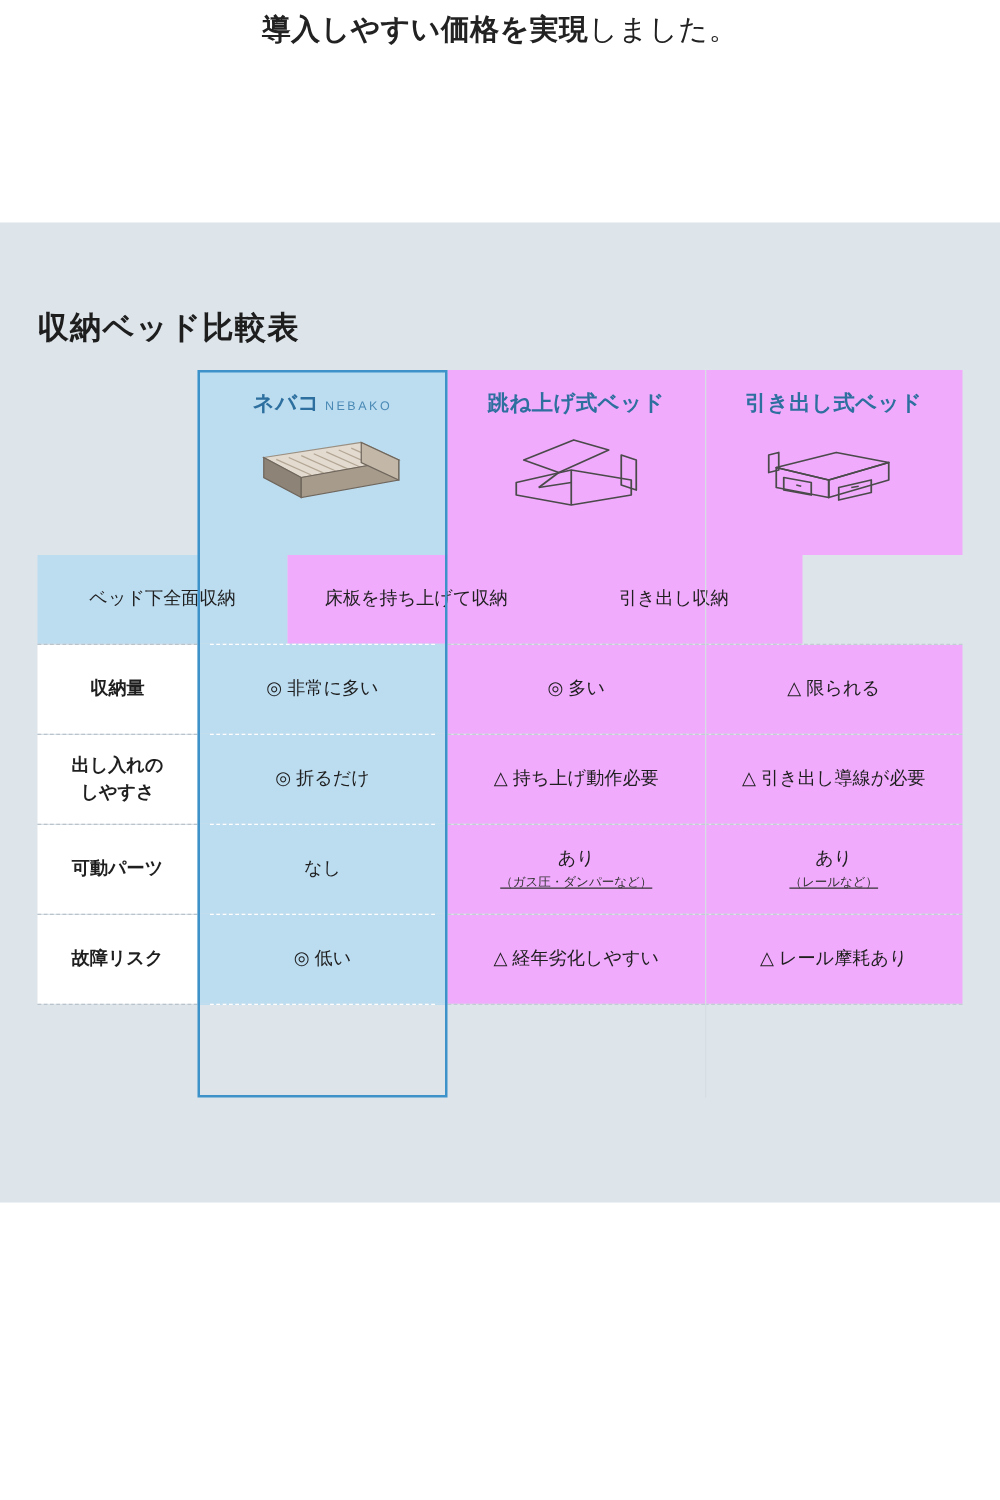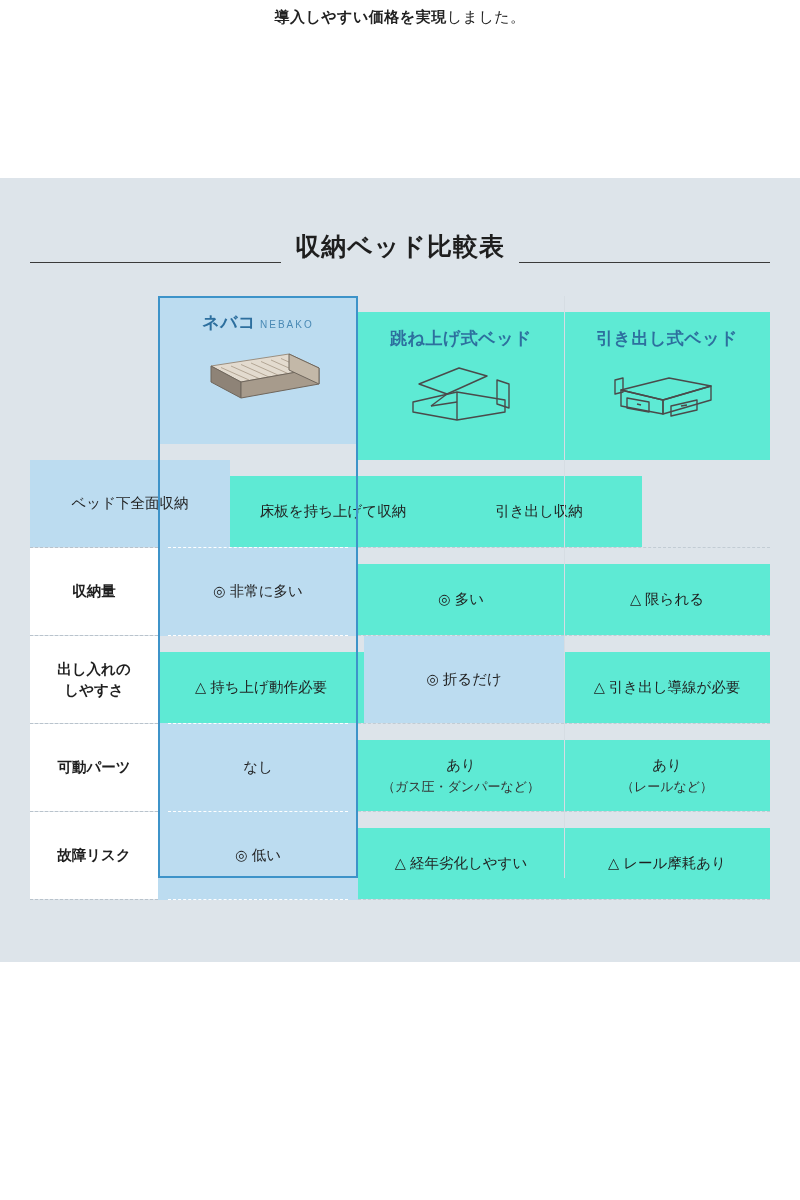--- a/index.html
+++ b/index.html
@@ -23,21 +23,21 @@
     left: 0;
     width: 800px;
     height: 178px;
     display: flex;
     align-items: flex-start;
     justify-content: center;
     padding-top: 8px;
     box-sizing: border-box;
   }
   .headline-text {
-    font-size: 15px;
+    font-size: 23px;
     letter-spacing: 0.5px;
     color: #222;
     white-space: nowrap;
   }
   .headline-text .bold {
     font-weight: bold;
   }
 
   
   .panel {
@@ -49,22 +49,23 @@
     background: #dde4ea;
   }
 
   
   .panel-title-row {
     position: absolute;
     top: 52px;
     left: 30px;
     width: 740px;
     display: flex;
-    align-items: flex-end;
+    align-items: flex-start;
     gap: 14px;
+    flex-direction: column;
   }
   .rule {
     flex: 1 1 auto;
     height: 1px;
     background: #3a3a3a;
   }
   .panel-title {
     font-size: 25px;
     font-weight: bold;
     letter-spacing: 1px;
@@ -99,22 +100,21 @@
     color: #1f1f1f;
     line-height: 1.35;
   }
   .c-a {
     width: 200px;
     background: #bcdcf0;
     justify-content: center;
   }
   .c-b, .c-c {
     width: 206px;
-    background: #5eead4;
-    margin-top: 16px;
+    background: #f0abfc;
   }
 
   
   .hrow .cell {
     height: 148px;
     justify-content: flex-start;
     padding-top: 18px;
   }
   .hrow .c-label {
     background: transparent;
@@ -149,23 +149,24 @@
     min-height: 71px;
     font-size: 14.5px;
     color: #1f1f1f;
     line-height: 1.4;
     padding: 6px 6px;
   }
   .brow .c-a, .brow .c-b, .brow .c-c {
     font-size: 14.5px;
   }
   .sub-note {
-    font-size: 13px;
+    font-size: 10px;
     color: #333;
     margin-top: 2px;
+    text-decoration: underline;
   }
 
   
   .sep {
     display: flex;
     width: 740px;
     height: 1px;
   }
   .sep > div {
     height: 1px;
@@ -336,25 +337,25 @@
       <div class="sep">
         <div class="s-label"></div>
           <div class="s-a"></div>
           <div class="s-b"></div>
           <div class="s-c"></div>
       </div>
 
       <div class="trow brow">
         <div class="cell c-label" style="white-space:pre-line">出し入れの
 しやすさ</div>
+        <div class="cell c-a">
+          <div>◎ 折るだけ</div>
+        </div>
         <div class="cell c-b">
           <div>△ 持ち上げ動作必要</div>
-        </div>
-        <div class="cell c-a">
-          <div>◎ 折るだけ</div>
         </div>
         <div class="cell c-c">
           <div>△ 引き出し導線が必要</div>
         </div>
       </div>
       <div class="sep">
         <div class="s-label"></div>
           <div class="s-a"></div>
           <div class="s-b"></div>
           <div class="s-c"></div>

